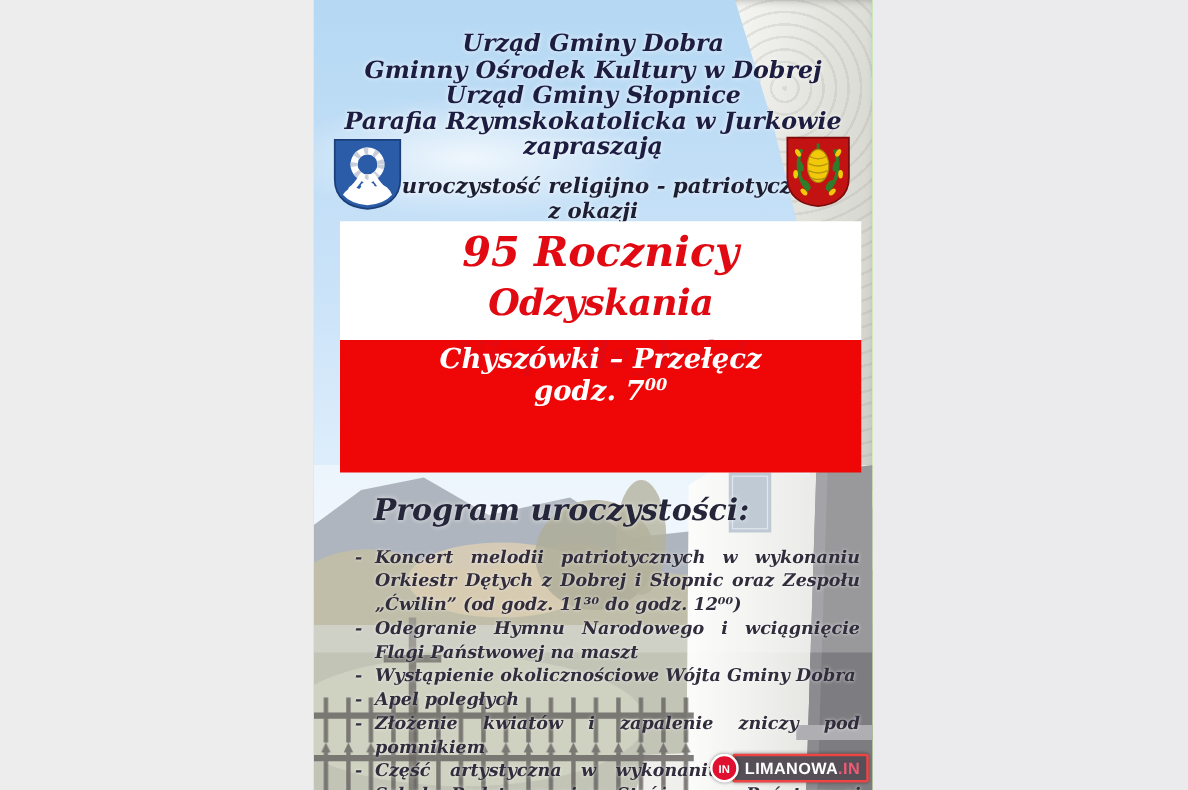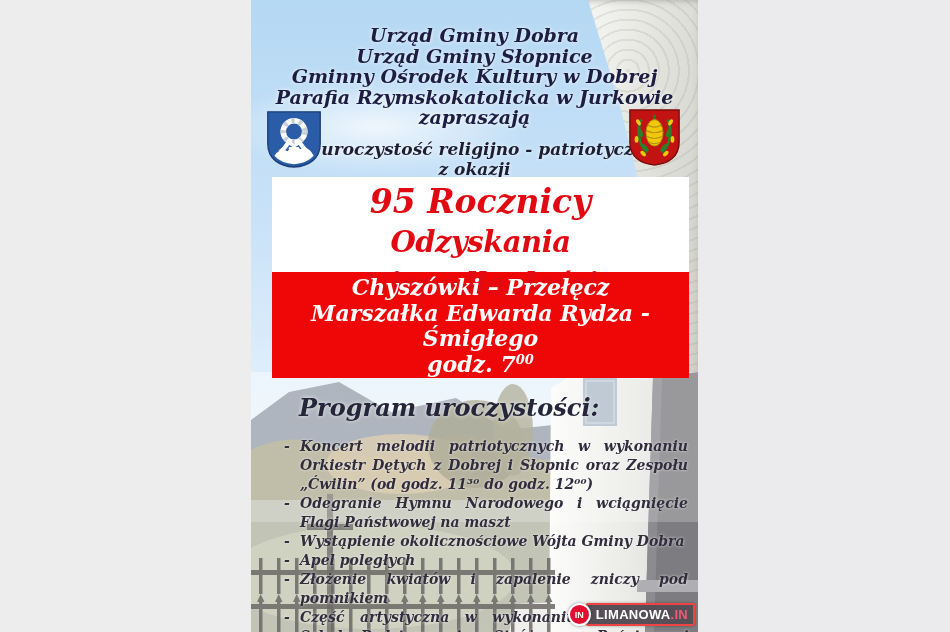--- a/index.html
+++ b/index.html
@@ -146,22 +146,22 @@
         <rect x="0" y="232" width="304" height="5" fill="#2c2824"></rect>
       </g>
       <rect x="0" y="0" width="447" height="260" fill="#ffffff" opacity="0.30"></rect>
       <rect x="0" y="0" width="447" height="150" fill="#ffffff" opacity="0.22"></rect>
     </svg>
 
     <div class="content">
 
       <div class="org-block">
         <div>Urząd Gminy Dobra</div>
+        <div>Gminny Ośrodek Kultury w Dobrej</div>
         <div>Urząd Gminy Słopnice</div>
-        <div>Gminny Ośrodek Kultury w Dobrej</div>
         <div>Parafia Rzymskokatolicka w Jurkowie</div>
         <div>zapraszają</div>
       </div>
 
       <div class="occasion">
         <div>na uroczystość religijno - patriotyczną</div>
         <div>z okazji</div>
       </div>
 
       <svg class="coat dobra" viewBox="0 0 60 62">
@@ -195,21 +195,20 @@
         </g>
       </svg>
 
       <div class="title-box">
         <div class="title-white">
           <div class="title-line1">95 Rocznicy</div>
           <div class="title-line2">Odzyskania Niepodległości</div>
         </div>
         <div class="event-red">
           <div>Chyszówki –  Przełęcz</div>
-          <div>Marszałka Edwarda Rydza - Śmigłego</div>
           <div><span>godz. 7</span><span class="sup">00</span></div>
         </div>
       </div>
 
       <div class="program-heading">Program uroczystości:</div>
 
       <div class="program-list">
         <div class="program-item">
           <span class="dash">-</span>
           <span class="txt">Koncert melodii patriotycznych w wykonaniu Orkiestr Dętych z Dobrej i Słopnic oraz Zespołu „Ćwilin” (od godz. 11³⁰ do godz. 12⁰⁰)</span>

